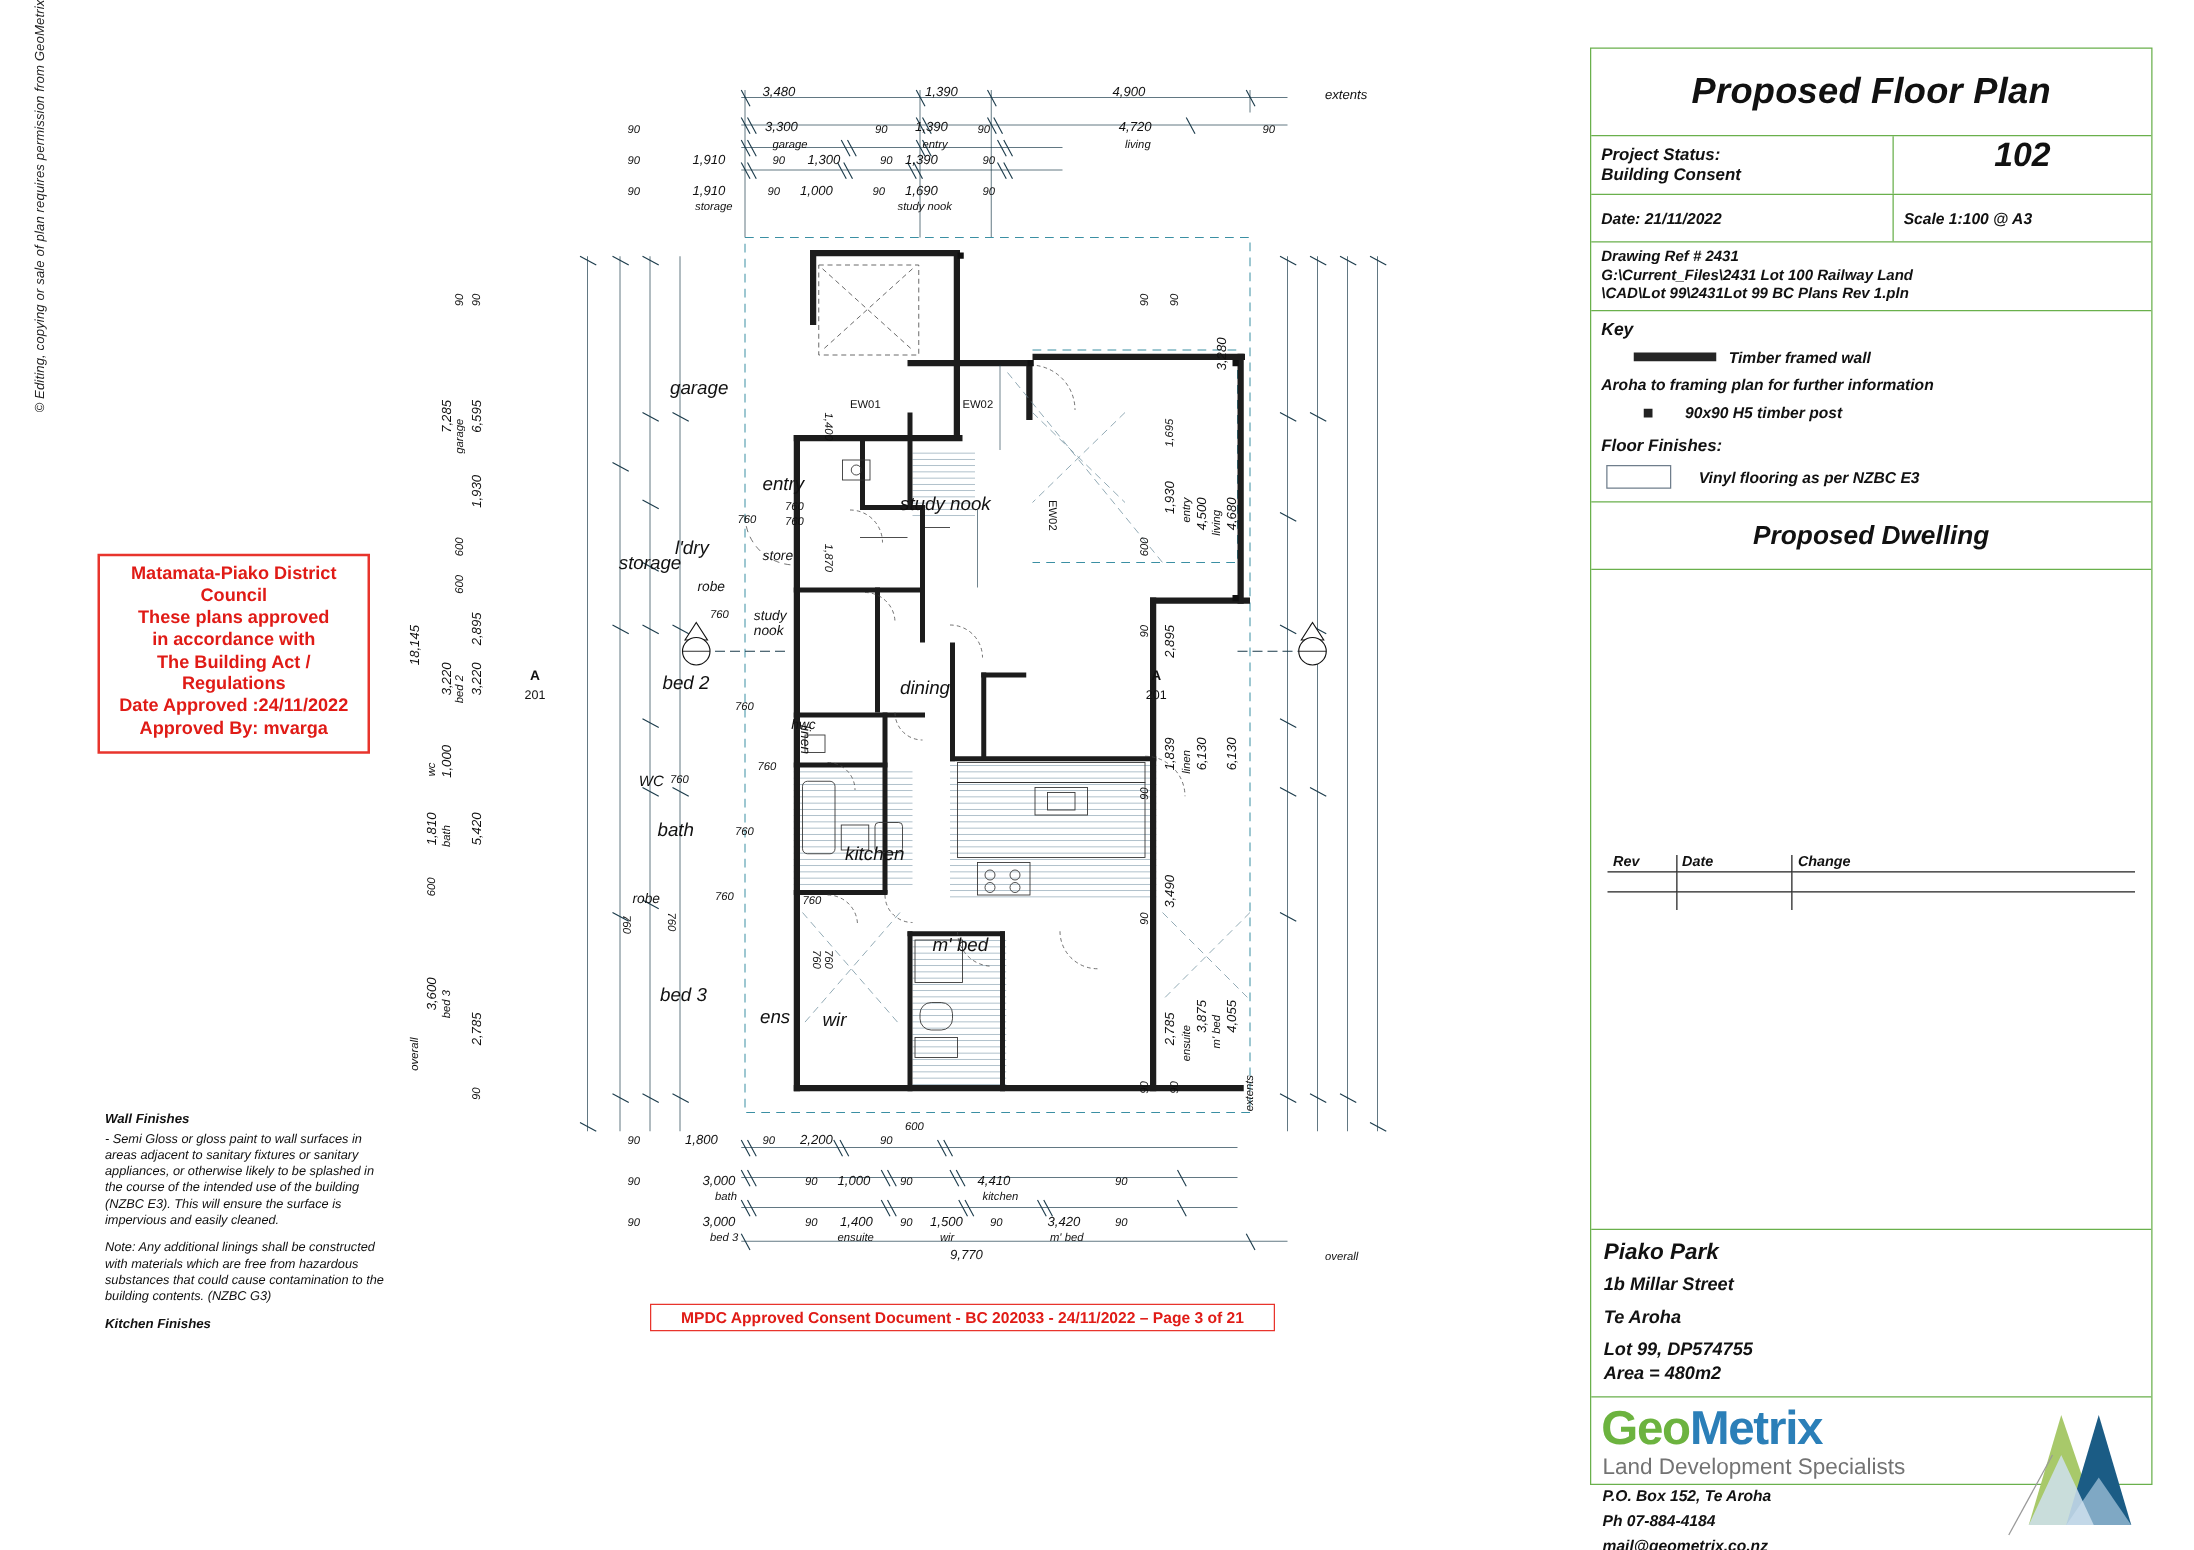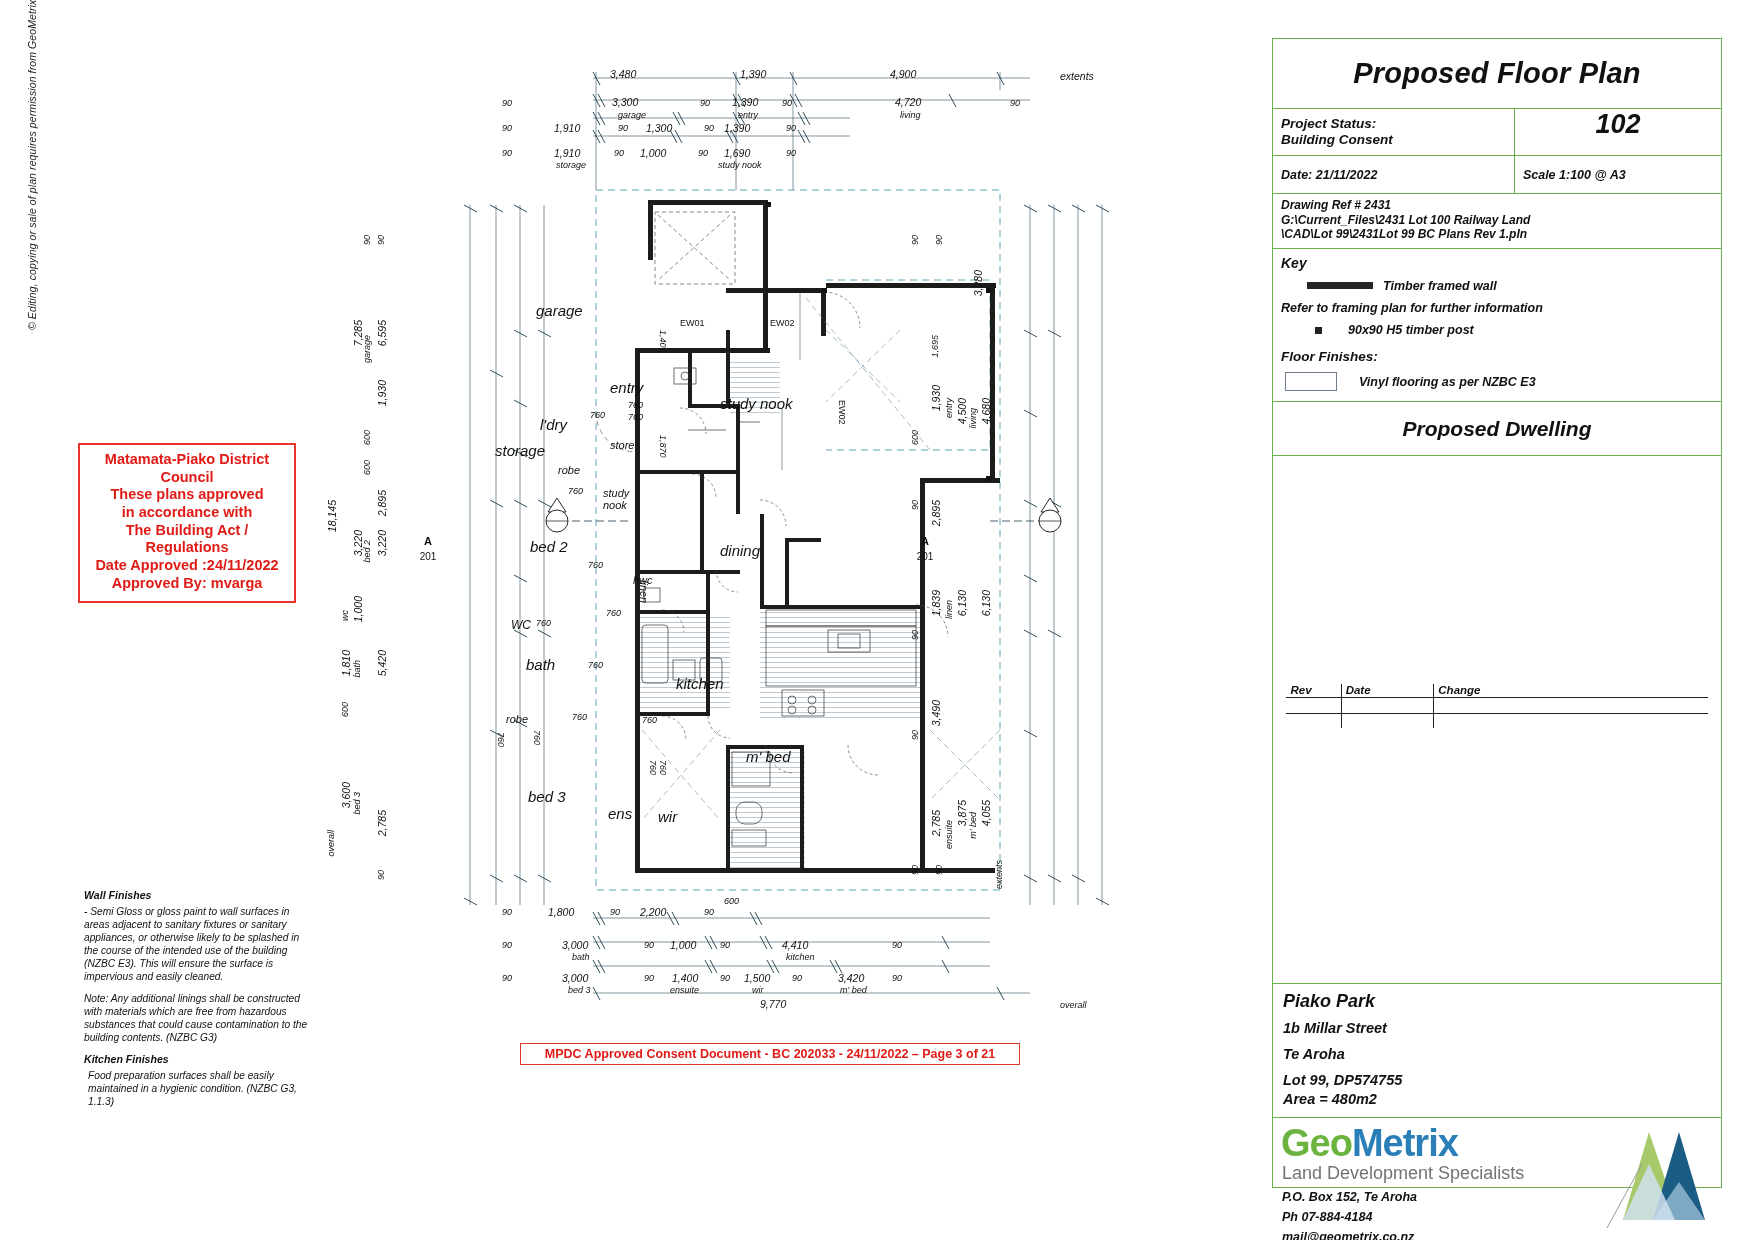--- a/index.html
+++ b/index.html
@@ -117,21 +117,20 @@
   <div>Regulations</div>
   <div>Date Approved :24/11/2022</div>
   <div>Approved By: mvarga</div>
 </div>
 
 <div class="abs note-block" style="left:84px;top:845px;width:232px;margin-top:44px;">
   <div class="note-head">Wall Finishes</div>
   <p class="note-p">- Semi Gloss or gloss paint to wall surfaces in areas adjacent to sanitary fixtures or sanitary appliances, or otherwise likely to be splashed in the course of the intended use of the building (NZBC E3). This will ensure the surface is impervious and easily cleaned.</p>
   <p class="note-p">Note: Any additional linings shall be constructed with materials which are free from hazardous substances that could cause contamination to the building contents. (NZBC G3)</p>
   <div class="note-head">Kitchen Finishes</div>
-  <p class="note-p" style="margin-left:4px;">Food preparation surfaces shall be easily maintained in a hygienic condition. (NZBC G3, 1.1.3)</p>
 </div>
 
 <div class="abs" id="plan">
 <svg width="960" height="1010" viewBox="0 0 700 1010" xmlns="http://www.w3.org/2000/svg">
   <defs>
     <pattern id="hatch" width="6" height="6" patternUnits="userSpaceOnUse">
       <path d="M0,6 L6,0" stroke="#9bb" stroke-width="0.5"></path>
     </pattern>
     <pattern id="vinyl" width="100" height="5" patternUnits="userSpaceOnUse">
       <line x1="0" y1="2.5" x2="100" y2="2.5" stroke="#8fa6b5" stroke-width="0.6"></line>
@@ -423,21 +422,21 @@
   <div class="abs dimtxt-s" style="left:314px;top:118px;">90</div>
   <div class="abs dimtxt" style="left:340px;top:117px;">1,000</div>
   <div class="abs dimtxt-s" style="left:398px;top:118px;">90</div>
   <div class="abs dimtxt" style="left:424px;top:117px;">1,690</div>
   <div class="abs dimtxt-s" style="left:486px;top:118px;">90</div>
   <div class="abs dimtxt-s" style="left:256px;top:130px;">storage</div>
   <div class="abs dimtxt-s" style="left:418px;top:130px;">study nook</div>
 
   <div class="abs roomlbl" style="left:236px;top:272px;">garage</div>
   <div class="abs roomlbl" style="left:310px;top:349px;">entry</div>
-  <div class="abs roomlbl" style="left:240px;top:386px;">l'dry</div>
+  <div class="abs roomlbl" style="left:240px;top:400px;">l'dry</div>
   <div class="abs roomlbl-sm" style="left:310px;top:409px;">store</div>
   <div class="abs roomlbl" style="left:195px;top:412px;">storage</div>
   <div class="abs roomlbl-sm" style="left:258px;top:434px;">robe</div>
   <div class="abs roomlbl-sm" style="left:303px;top:458px;line-height:1.05;">study<br>nook</div>
   <div class="abs roomlbl" style="left:420px;top:365px;">study nook</div>
   <div class="abs roomlbl" style="left:420px;top:512px;">dining</div>
   <div class="abs roomlbl" style="left:230px;top:508px;">bed 2</div>
   <div class="abs roomlbl-sm" style="left:333px;top:544px;">hwc</div>
   <div class="abs roomlbl-sm" style="left:338px;top:550px;writing-mode:vertical-rl;">linen</div>
   <div class="abs roomlbl-sm" style="left:211px;top:588px;font-size:12px;">WC</div>
@@ -594,21 +593,21 @@
     <span>G:\Current_Files\2431 Lot 100 Railway Land</span>
     <span>\CAD\Lot 99\2431Lot 99 BC Plans Rev 1.pln</span>
   </div>
 
   <div class="tb-row tb-key">
     <div class="kh">Key</div>
     <div class="key-line">
       <div class="key-swatch-wall"></div>
       <span>Timber framed wall</span>
     </div>
-    <div class="kp">Refer to framing plan for further information</div>
+    <div class="kp">Aroha to framing plan for further information</div>
     <div class="key-post">
       <div class="key-swatch-post"></div>
       <span style="font-style:italic;font-weight:bold;font-size:12.5px;">90x90 H5 timber post</span>
     </div>
     <div class="tb-ff">Floor Finishes:</div>
     <div class="key-vinyl">
       <div class="key-swatch-vinyl"></div>
       <span style="font-style:italic;font-weight:bold;font-size:12.5px;">Vinyl flooring as per NZBC E3</span>
     </div>
   </div>

